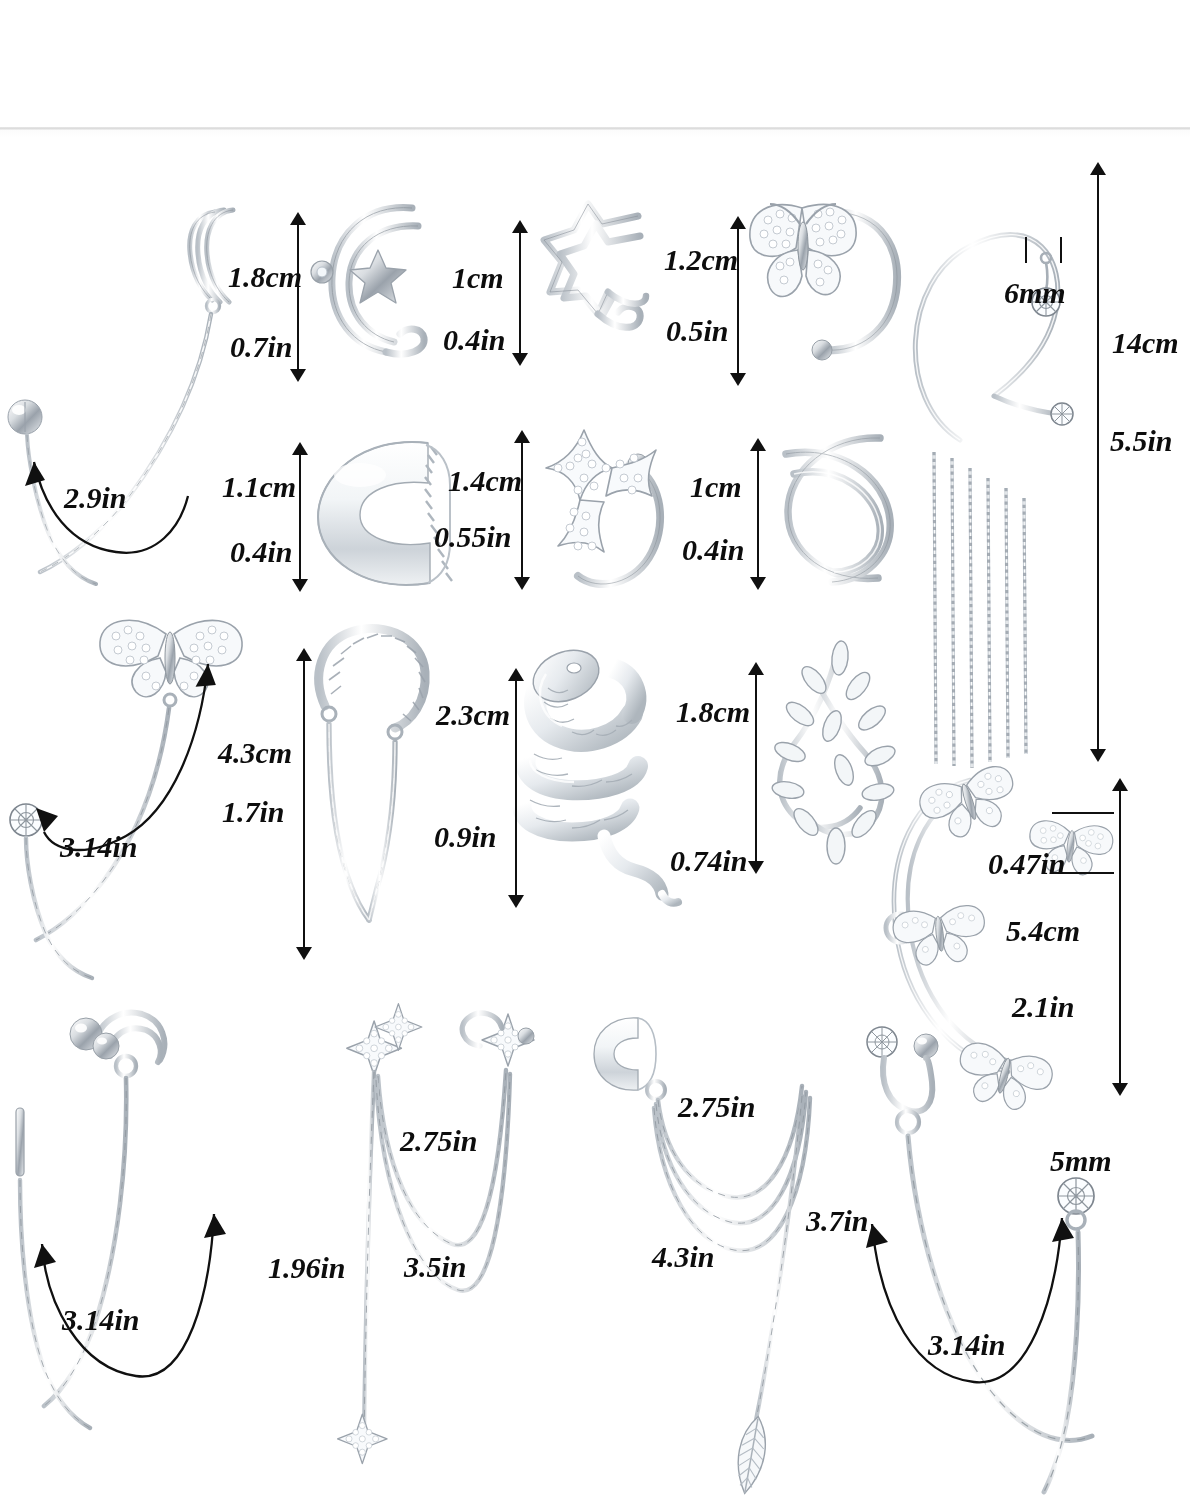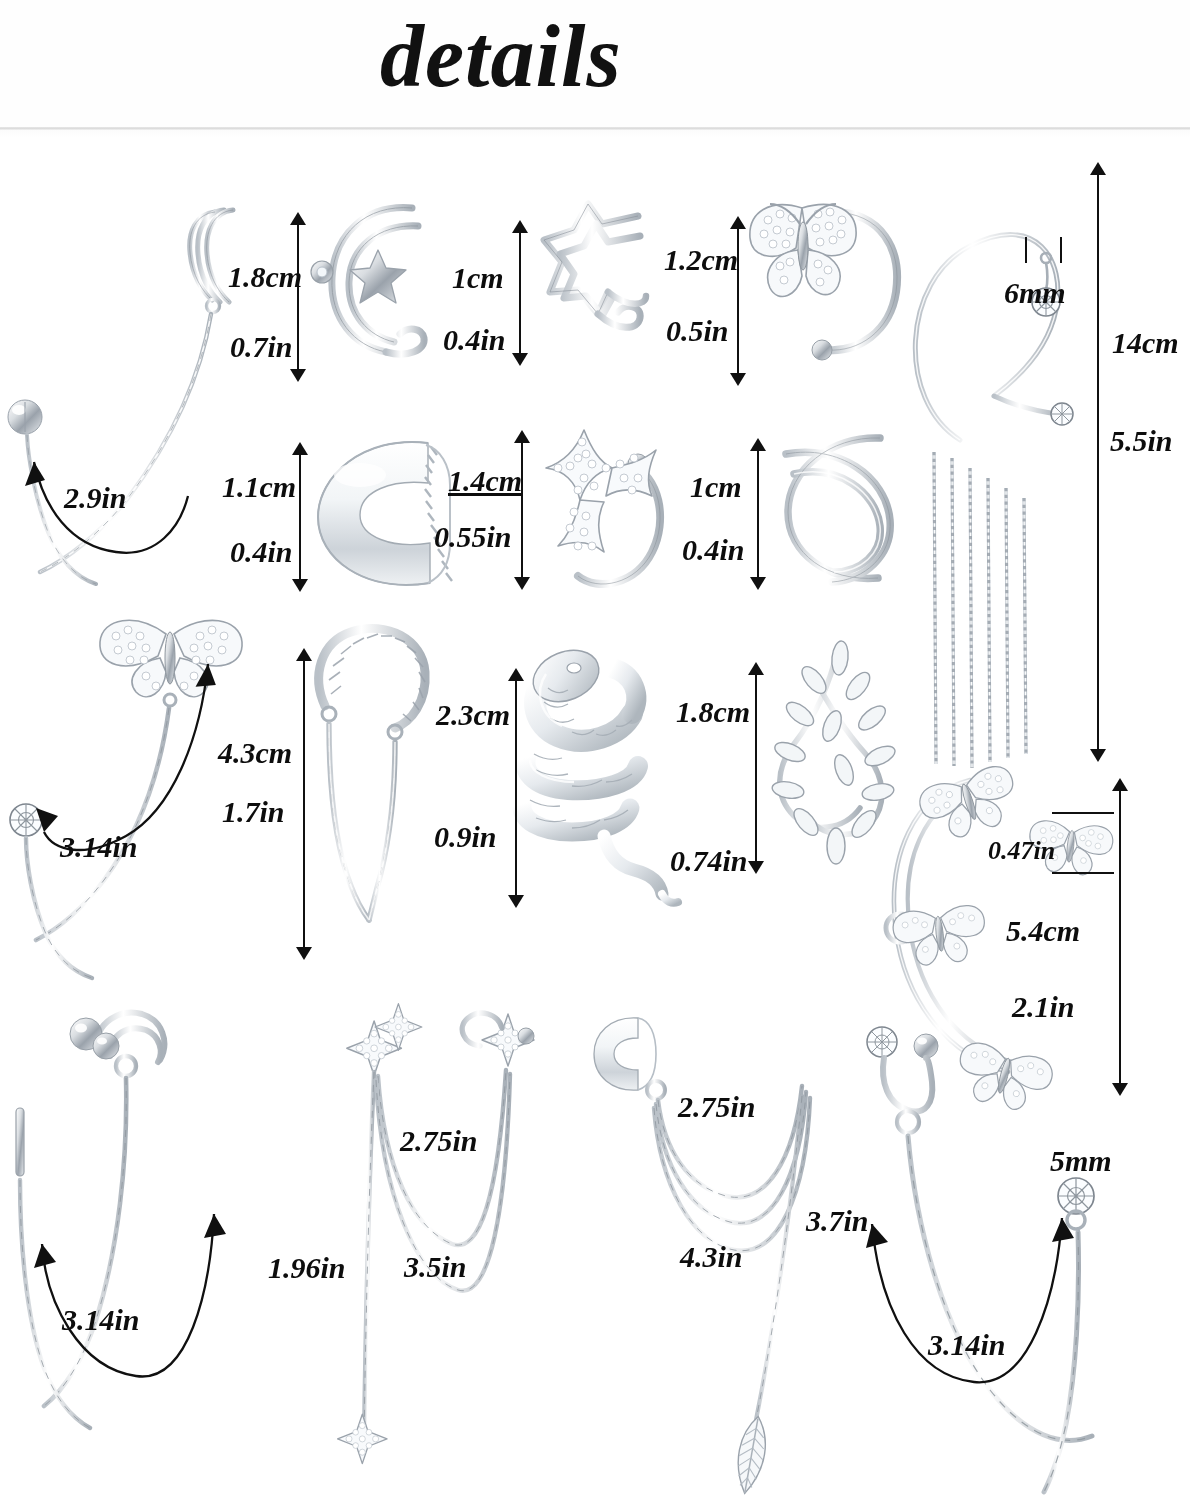--- a/index.html
+++ b/index.html
@@ -25,21 +25,21 @@
   .divider2{position:absolute;left:0;top:130px;width:1190px;height:8px;
     background:linear-gradient(to bottom,#fbfbfb,#ffffff);}
 
   
   .lbl{
     position:absolute;font-style:italic;font-weight:bold;
     font-family:"Liberation Serif", serif;
     color:#0d0d0d;white-space:nowrap;line-height:1;
   }
   .s30{font-size:30px;}
-  .s26{font-size:26px;}
+  .s26{font-size:30px;margin-top:11px;}
 
   
   .varrow{position:absolute;width:16px;}
   .varrow .shaft{position:absolute;left:7px;top:9px;bottom:9px;width:2.2px;background:#101010;}
   .varrow .hd{position:absolute;left:0;width:0;height:0;
     border-left:8px solid transparent;border-right:8px solid transparent;}
   .varrow .hd.up{top:0;border-bottom:13px solid #101010;}
   .varrow .hd.dn{bottom:0;border-top:13px solid #101010;}
 
   
@@ -51,23 +51,20 @@
 
   
   .art{position:absolute;}
   .art svg{display:block;overflow:visible;}
 </style>
 </head>
 <body>
 
 <div id="stage">
 
-  <div class="header">
-    <div class="title">details</div>
-  </div>
   <div class="divider"></div>
   <div class="divider2"></div>
 
   <div class="art" style="left:0px;top:180px;width:260px;height:420px;">
     <svg width="260" height="420" viewBox="0 0 260 420">
       <defs>
         <linearGradient id="sil" x1="0" y1="0" x2="1" y2="1">
           <stop offset="0%" stop-color="#ffffff"></stop>
             <stop offset="35%" stop-color="#d9dde1"></stop>
           <stop offset="60%" stop-color="#9aa2ab"></stop>
@@ -839,21 +836,21 @@
 
   <div class="lbl s30" style="left:1004px;top:270px;margin-top:8px;">6mm</div>
   <div class="lbl s30" style="left:1112px;top:328px;">14cm</div>
   <div class="lbl s30" style="left:1110px;top:426px;">5.5in</div>
 
   <div class="lbl s30" style="left:64px;top:483px;">2.9in</div>
 
   <div class="lbl s30" style="left:222px;top:472px;">1.1cm</div>
   <div class="lbl s30" style="left:230px;top:537px;">0.4in</div>
 
-  <div class="lbl s30" style="left:448px;top:466px;text-decoration:underline;">1.4cm</div>
+  <div class="lbl s30" style="left:448px;top:466px;">1.4cm</div>
   <div class="lbl s30" style="left:434px;top:522px;">0.55in</div>
 
   <div class="lbl s30" style="left:690px;top:472px;">1cm</div>
   <div class="lbl s30" style="left:682px;top:535px;">0.4in</div>
 
   <div class="lbl s30" style="left:60px;top:832px;">3.14in</div>
   <div class="lbl s30" style="left:218px;top:738px;">4.3cm</div>
   <div class="lbl s30" style="left:222px;top:797px;">1.7in</div>
 
   <div class="lbl s30" style="left:436px;top:700px;">2.3cm</div>
@@ -866,20 +863,20 @@
   <div class="lbl s30" style="left:1006px;top:916px;">5.4cm</div>
   <div class="lbl s30" style="left:1012px;top:992px;text-align:center;">2.1in</div>
 
   <div class="lbl s30" style="left:62px;top:1305px;">3.14in</div>
 
   <div class="lbl s30" style="left:268px;top:1253px;">1.96in</div>
   <div class="lbl s30" style="left:400px;top:1126px;">2.75in</div>
   <div class="lbl s30" style="left:404px;top:1252px;">3.5in</div>
 
   <div class="lbl s30" style="left:678px;top:1092px;">2.75in</div>
-  <div class="lbl s30" style="left:652px;top:1242px;margin-left:28px;">4.3in</div>
+  <div class="lbl s30" style="left:652px;top:1242px;">4.3in</div>
 
   <div class="lbl s30" style="left:790px;top:1206px;padding-left:16px;">3.7in</div>
 
   <div class="lbl s30" style="left:928px;top:1330px;">3.14in</div>
   <div class="lbl s30" style="left:1050px;top:1146px;">5mm</div>
 
 </div>
 
 </body></html>

